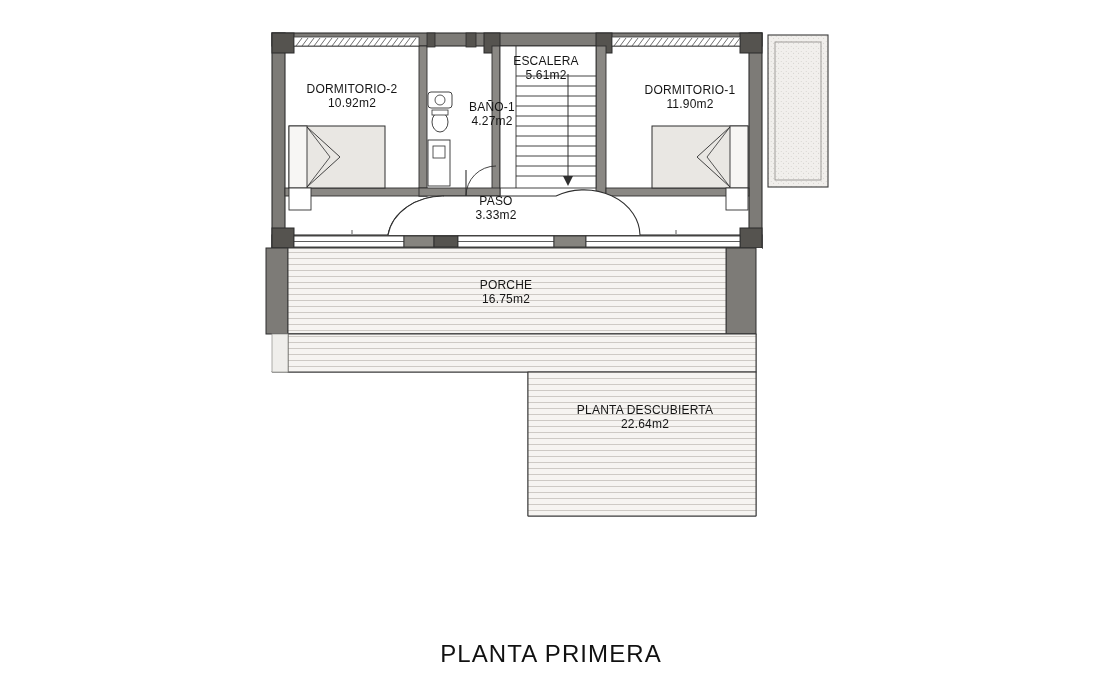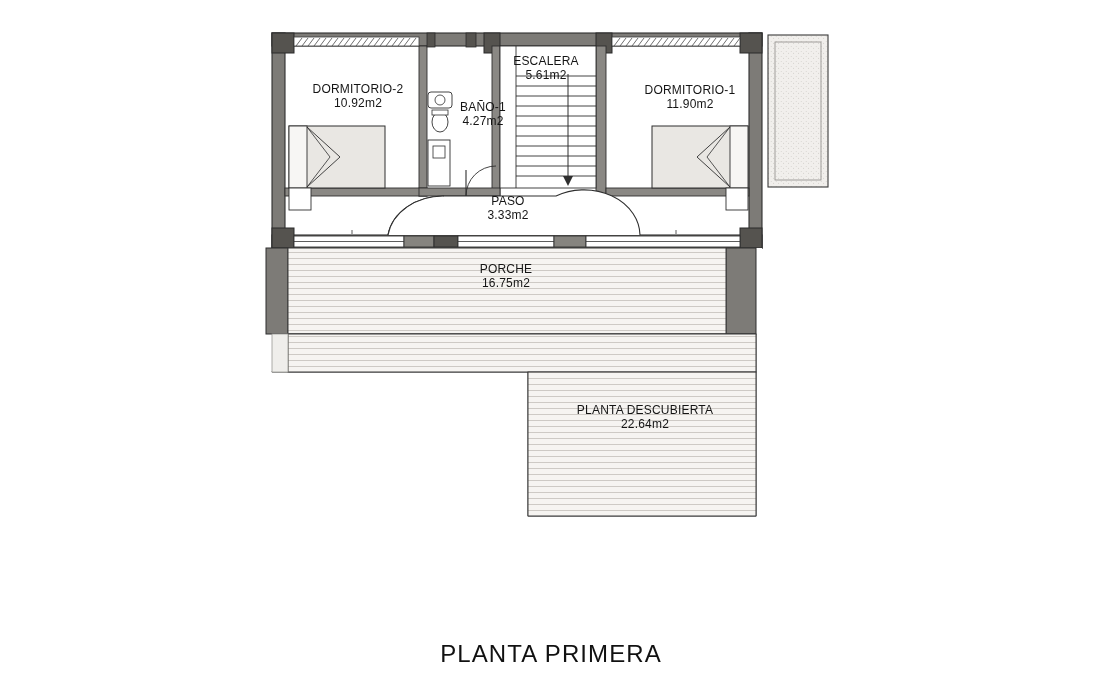--- a/index.html
+++ b/index.html
@@ -201,46 +201,46 @@
 
   <g>
     <path d="M288 334 L756 334 L756 516 L528 516 L528 372 L272 372 Z" fill="#ffffff" stroke="#3a3a3a" stroke-width="1"></path>
     <rect x="288" y="334" width="468" height="38" fill="url(#porchLines)" stroke="#3a3a3a" stroke-width="1"></rect>
     <rect x="528" y="372" width="228" height="144" fill="url(#terrLines)" stroke="#3a3a3a" stroke-width="1"></rect>
     <rect x="272" y="334" width="16" height="38" fill="#efeeeb" stroke="#9a9894" stroke-width="0.8"></rect>
   </g>
 
 </svg>
 
-<div class="lbl sz11" style="left:288px; top:82px; width:140px;">
+<div class="lbl sz11" style="left:282px; top:82px; width:140px;">
   <span class="nm">DORMITORIO-2</span>
   <span class="ar">10.92m2</span>
 </div>
 
 <div class="lbl sz11" style="left:620px; top:83px; width:140px;">
   <span class="nm">DORMITORIO-1</span>
   <span class="ar">11.90m2</span>
 </div>
 
 <div class="lbl sz11" style="left:486px; top:54px; width:120px;">
   <span class="nm">ESCALERA</span>
   <span class="ar">5.61m2</span>
 </div>
 
-<div class="lbl sz11" style="left:433px; top:100px; width:100px;">
+<div class="lbl sz11" style="left:442px; top:100px; width:100px;">
   <span class="nm">BAÑO-1</span>
   <span class="ar">4.27m2</span>
 </div>
 
-<div class="lbl sz11" style="left:448px; top:194px; width:120px;">
+<div class="lbl sz11" style="left:436px; top:194px; width:120px;">
   <span class="nm">PASO</span>
   <span class="ar">3.33m2</span>
 </div>
 
-<div class="lbl sz11" style="left:436px; top:262px; width:140px;">
+<div class="lbl sz11" style="left:436px; top:278px; width:140px;">
   <span class="nm">PORCHE</span>
   <span class="ar">16.75m2</span>
 </div>
 
 <div class="lbl sz11" style="left:545px; top:403px; width:200px;">
   <span class="nm">PLANTA DESCUBIERTA</span>
   <span class="ar">22.64m2</span>
 </div>
 
 <div class="title">PLANTA PRIMERA</div>

